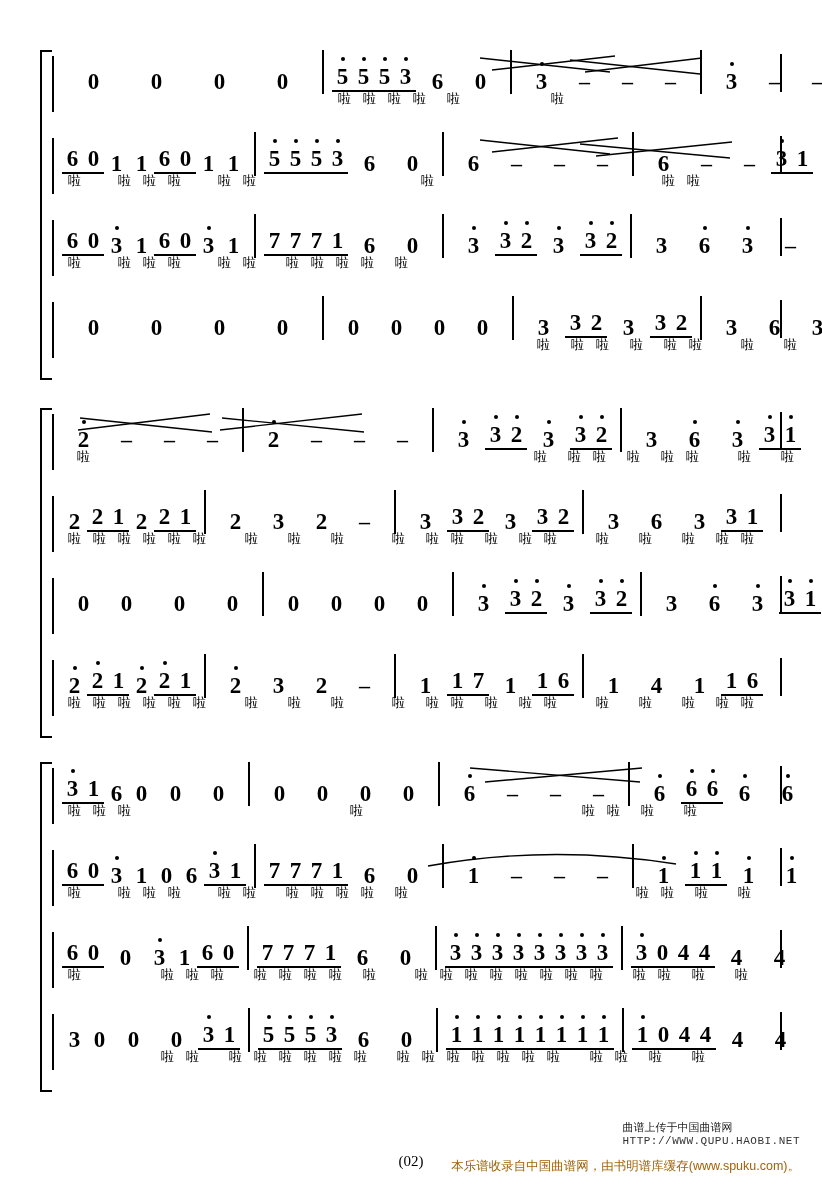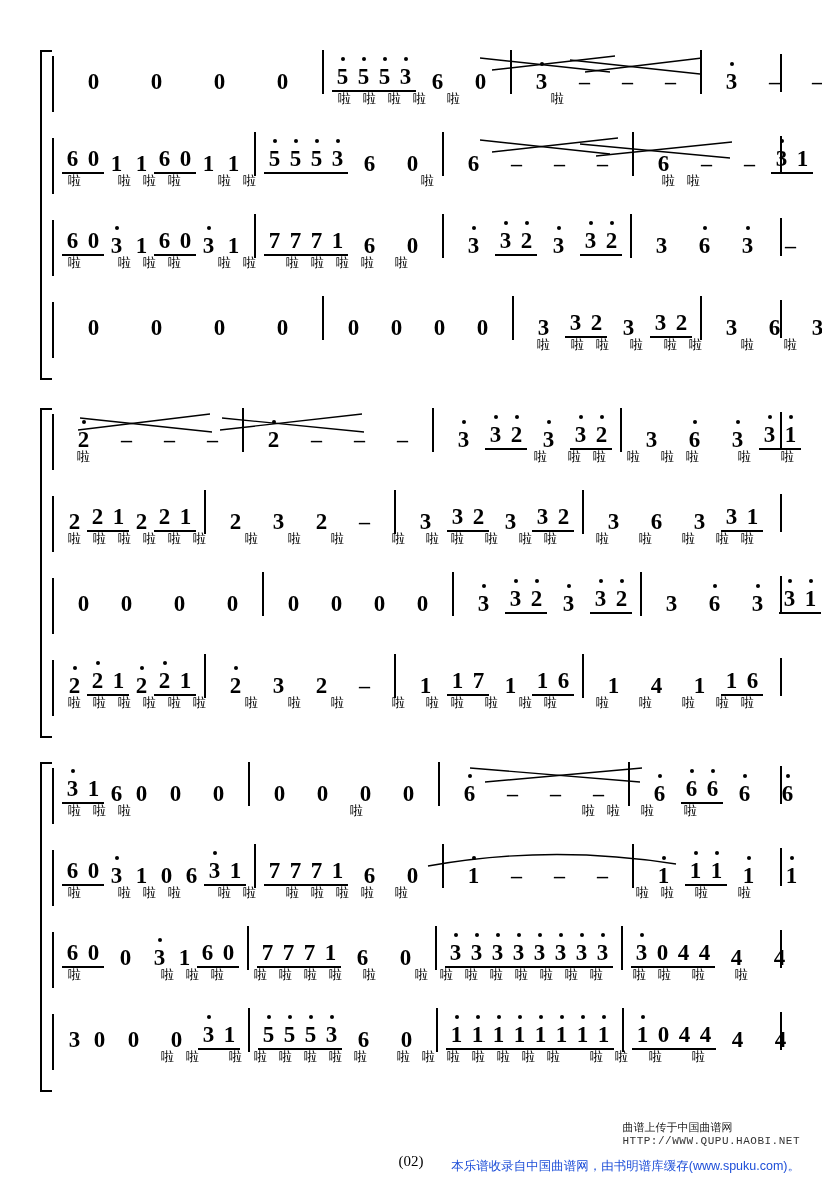--- a/index.html
+++ b/index.html
@@ -188,21 +188,21 @@
     font-size: 11px;
     letter-spacing: 0.5px;
     color: #333;
   }
   .credit-bottom {
     position: absolute;
     right: 22px;
     top: 1158px;
     font-family: "Liberation Sans", sans-serif;
     font-size: 12.5px;
-    color: #1d4ed8;
+    color: #a16207;
   }
 </style>
 </head>
 <body>
 
 <div class="page">
 
   <div class="system" style="top:50px; height:330px;">
     <div class="brace" style="height:326px;"></div>
 

